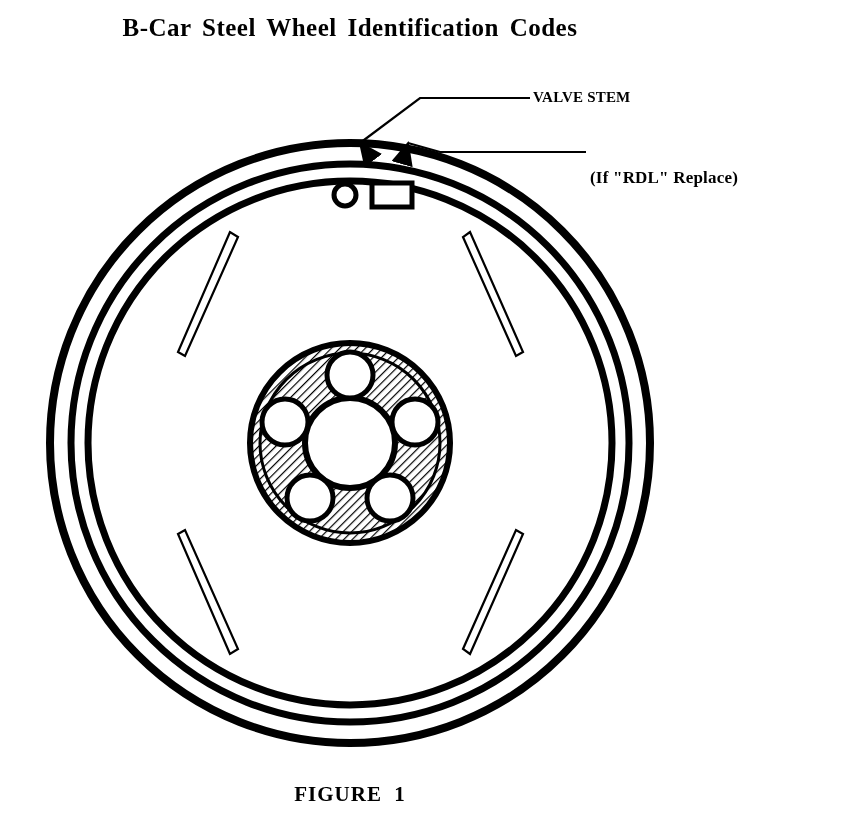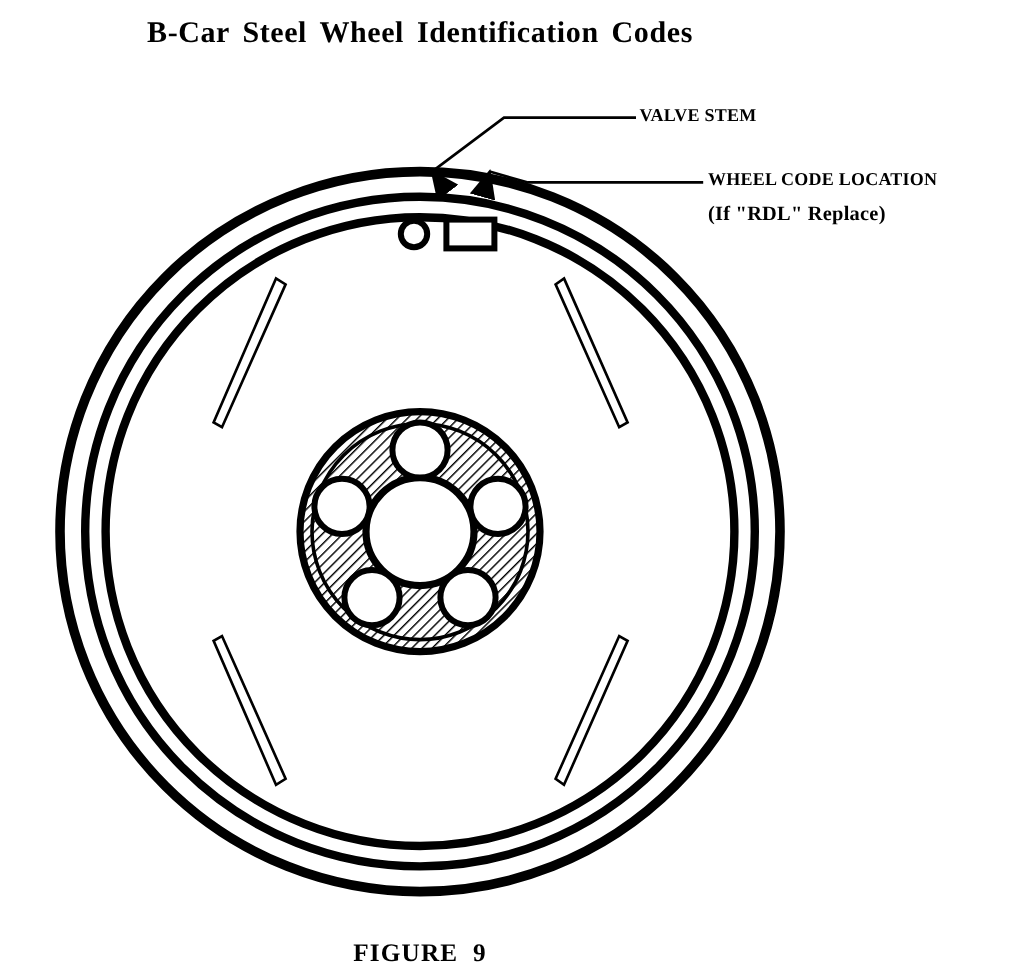--- a/index.html
+++ b/index.html
@@ -130,19 +130,18 @@
       <path d="M 530 98 L 420 98 L 360 143" marker-end="url(#arrowDown)"></path>
     </g>
 
     <g stroke="#000000" fill="none" stroke-width="2.2">
       <path d="M 586 152 L 440 152 L 408 143" marker-end="url(#arrowDown)"></path>
     </g>
   </svg>
 
   <div class="callout" id="label-valve-stem">VALVE STEM</div>
 
-  <div class="callout" id="label-wheel-code">WHEEL CODE LOCATION</div>
 
   <div class="callout" id="label-wheel-code-sub">(If "RDL" Replace)</div>
 
-  <div id="figure-caption">FIGURE 9</div>
+  <div id="figure-caption">FIGURE 1</div>
 
 </div>
 
 </body></html>

